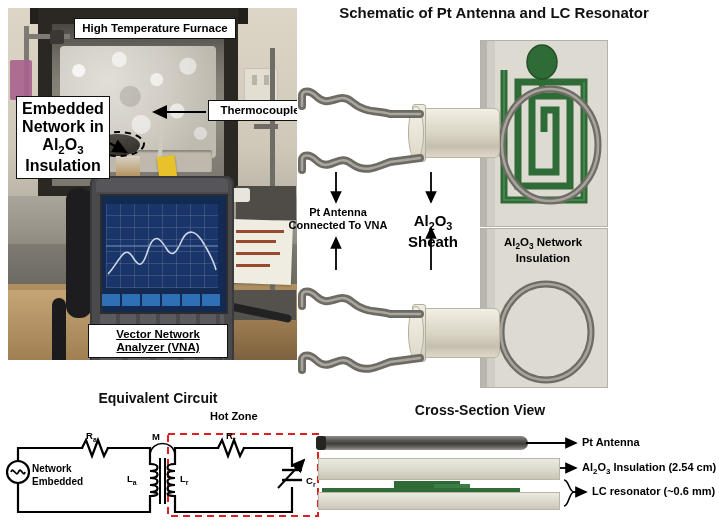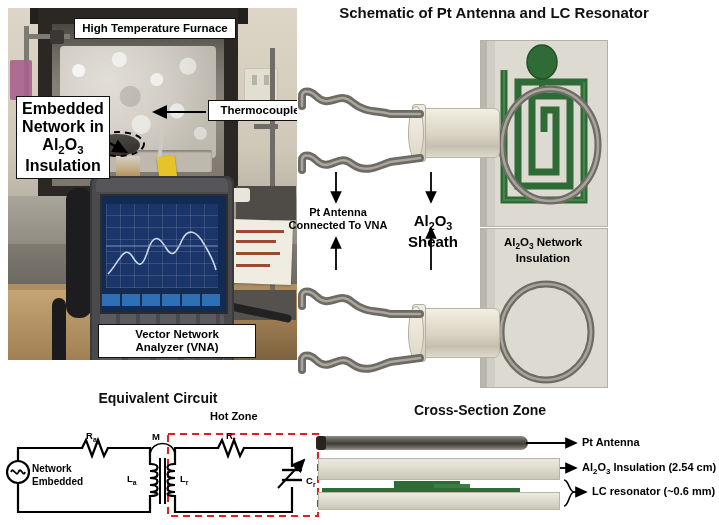--- a/index.html
+++ b/index.html
@@ -91,21 +91,21 @@
   .vna-handle{left:58px;top:180px;width:26px;height:130px;border-radius:12px;background:#1d1d1f;}
   .cable-r{left:214px;top:300px;width:70px;height:8px;background:#222;border-radius:4px;transform:rotate(12deg);}
   .cable-l{left:44px;top:290px;width:14px;height:70px;background:#1b1b1d;border-radius:7px;}
 
   
   .lblbox{background:#ffffff;color:#000;font-weight:bold;text-align:center;
           line-height:1.12;border:1px solid #111;}
   #lbl-furnace{left:66px;top:10px;width:152px;font-size:11.5px;padding:3px 4px;}
   #lbl-embed{left:8px;top:88px;width:84px;font-size:16px;padding:3px 4px;}
   #lbl-thermo{left:200px;top:92px;width:94px;font-size:11.5px;padding:3px 4px;}
-  #lbl-vna{left:90px;top:316px;width:130px;font-size:11.5px;padding:3px 13px;}
+  #lbl-vna{left:80px;top:316px;width:130px;font-size:11.5px;padding:3px 4px;text-decoration:underline;}
 
   
   #schematic{left:284px;top:0px;width:419px;height:388px;}
   #sch-title{left:8px;top:4px;width:404px;text-align:center;font-size:15px;font-weight:bold;}
 
   .wallslab{position:absolute;background:linear-gradient(90deg,#b9b7ad 0 6px,#cfcdc4 6px 14px,#dcdad1 14px 100%);
             border:1px solid #b4b2a8;}
   .tube{position:absolute;border-radius:6px;
         background:linear-gradient(180deg,#f2efe4 0%,#e9e5d8 18%,#d9d4c4 52%,#c4bfae 78%,#ded9ca 100%);
         border:1px solid #b9b4a3;}
@@ -374,21 +374,21 @@
     <span>C</span><sub>r</sub>
   </div>
 
   <div class="clbl" style="left:32px;top:75px;font-size:10px;line-height:1.25;">
     <span>Network</span><br>
     <span>Embedded</span>
   </div>
 </div>
 
 <div class="abs" id="xsec">
-  <div class="abs" id="xsec-title">Cross-Section Zone</div>
+  <div class="abs" id="xsec-title">Cross-Section View</div>
 
   <div class="xrod" style="left:-12px;top:48px;width:210px;height:14px;"></div>
   <div class="abs" style="left:-14px;top:48px;width:10px;height:14px;background:#26241f;border-radius:3px;"></div>
 
   <div class="xlayer" style="left:-12px;top:70px;width:240px;height:20px;"></div>
 
   <div class="xlayer" style="left:-12px;top:104px;width:240px;height:16px;"></div>
   <div class="abs" style="left:-8px;top:100px;width:198px;height:4px;background:#2f6b36;"></div>
   <div class="abs" style="left:64px;top:93px;width:66px;height:8px;background:#2f6b36;"></div>
   <div class="abs" style="left:104px;top:96px;width:36px;height:4px;background:#3c7d44;"></div>

